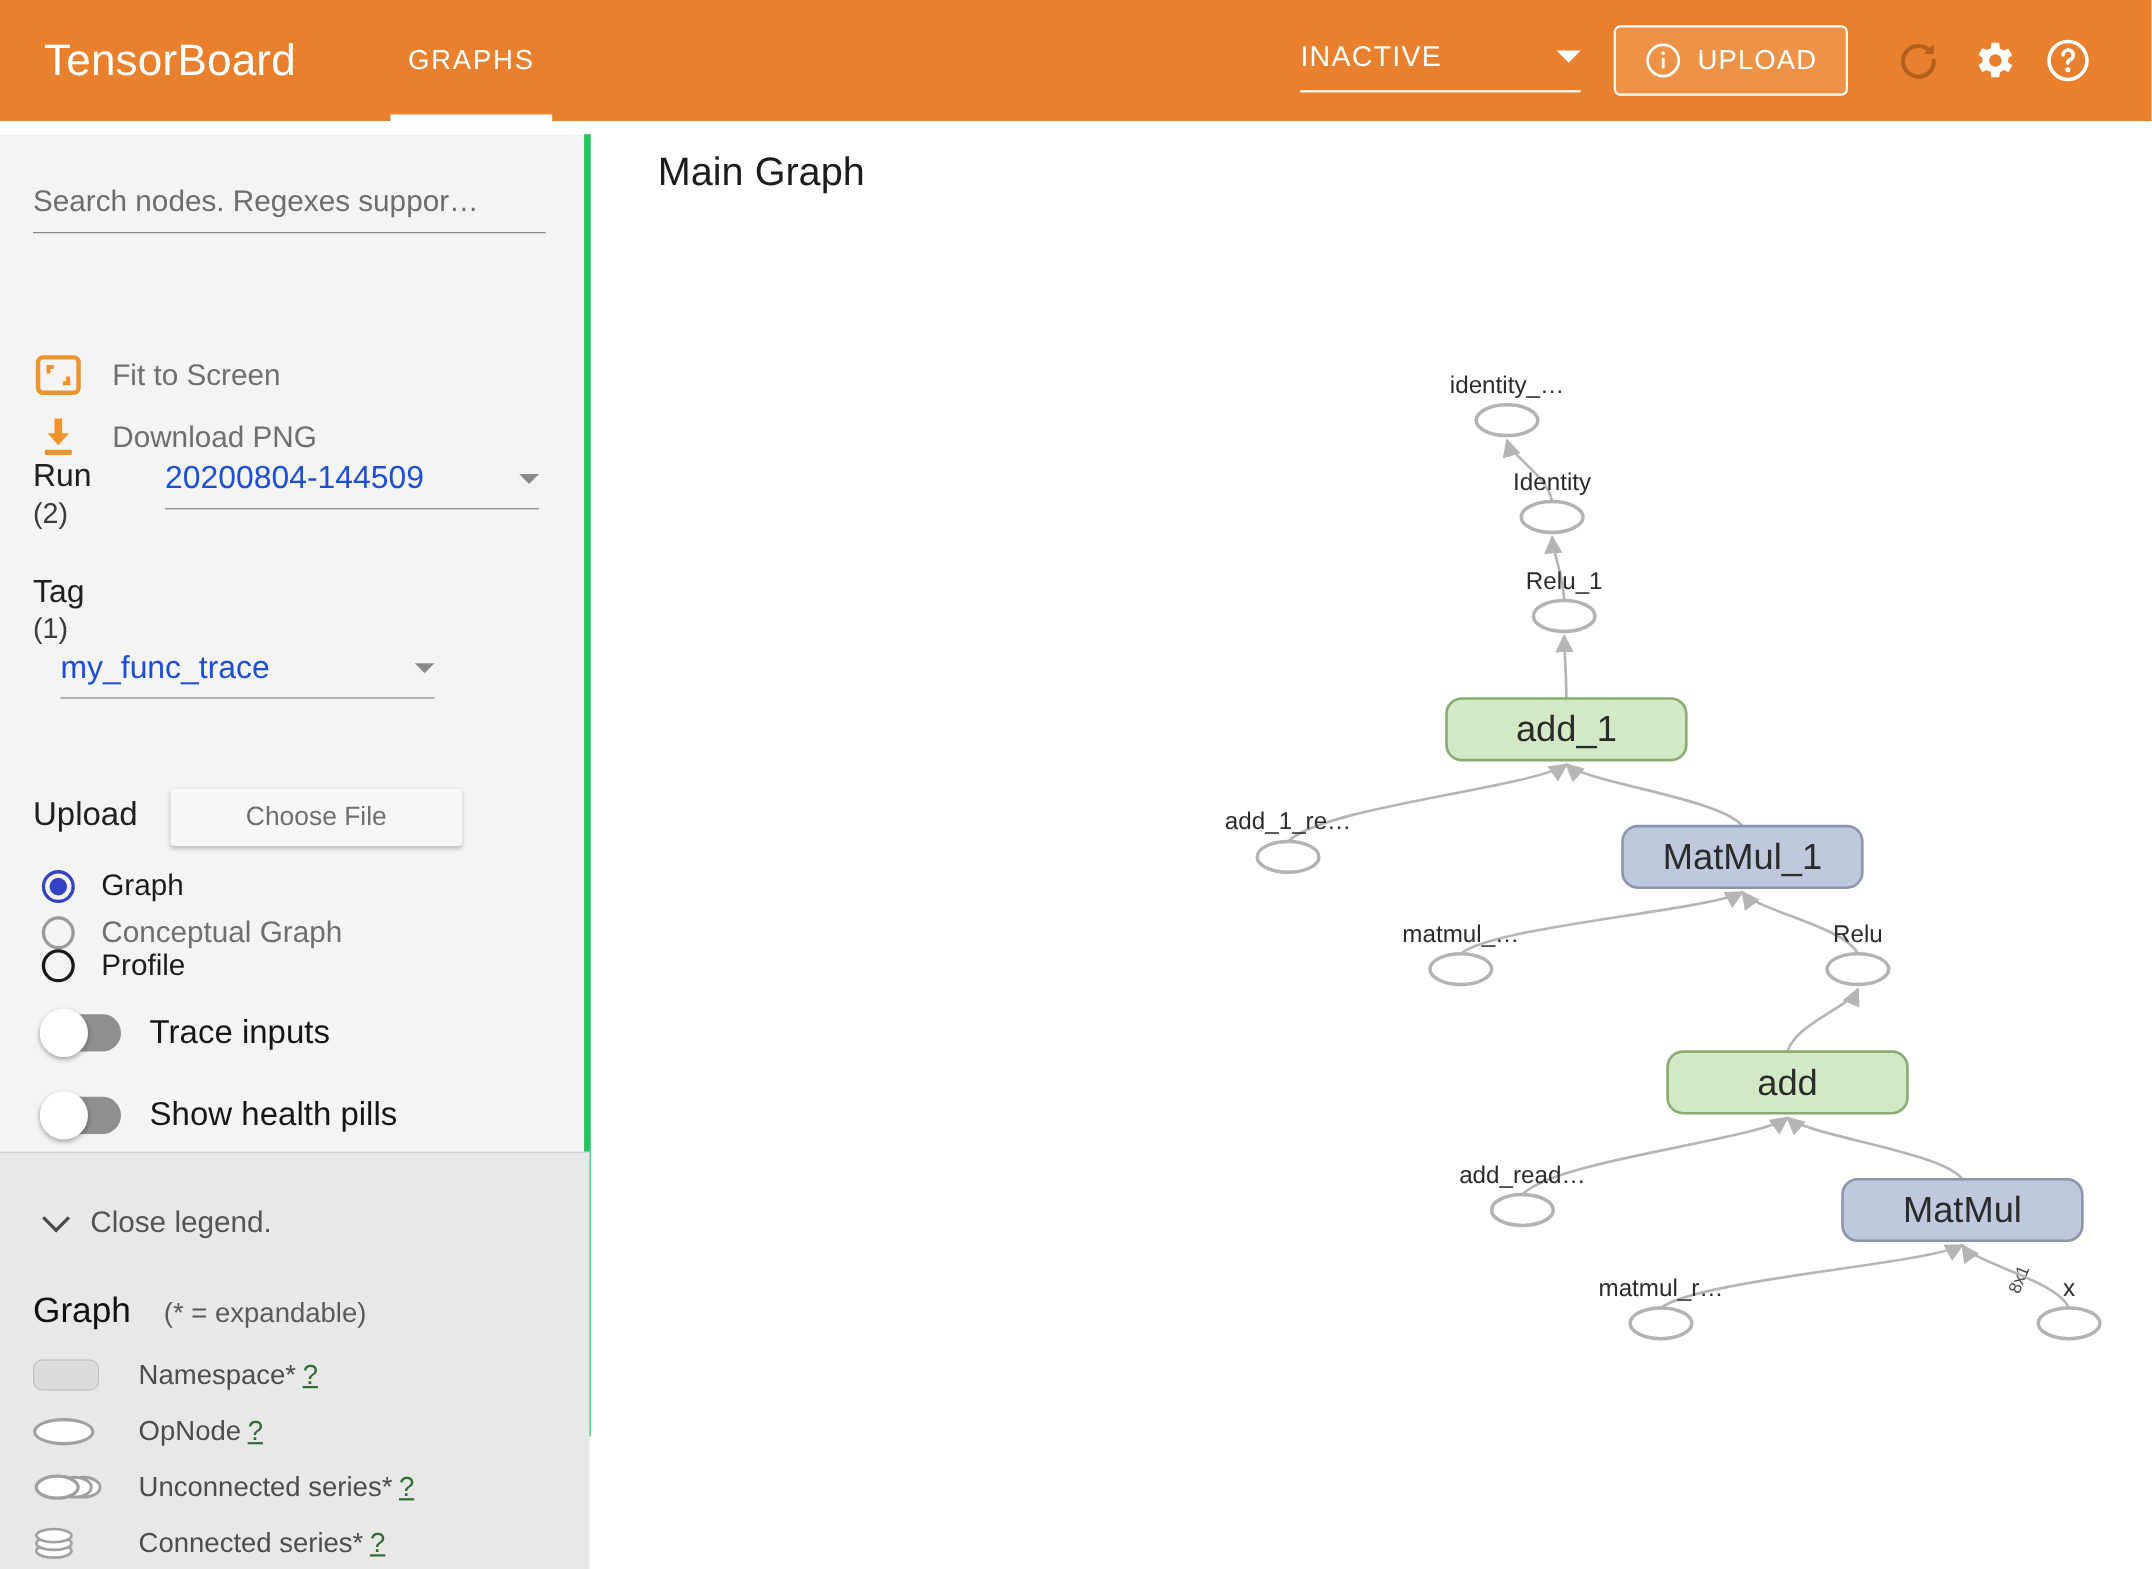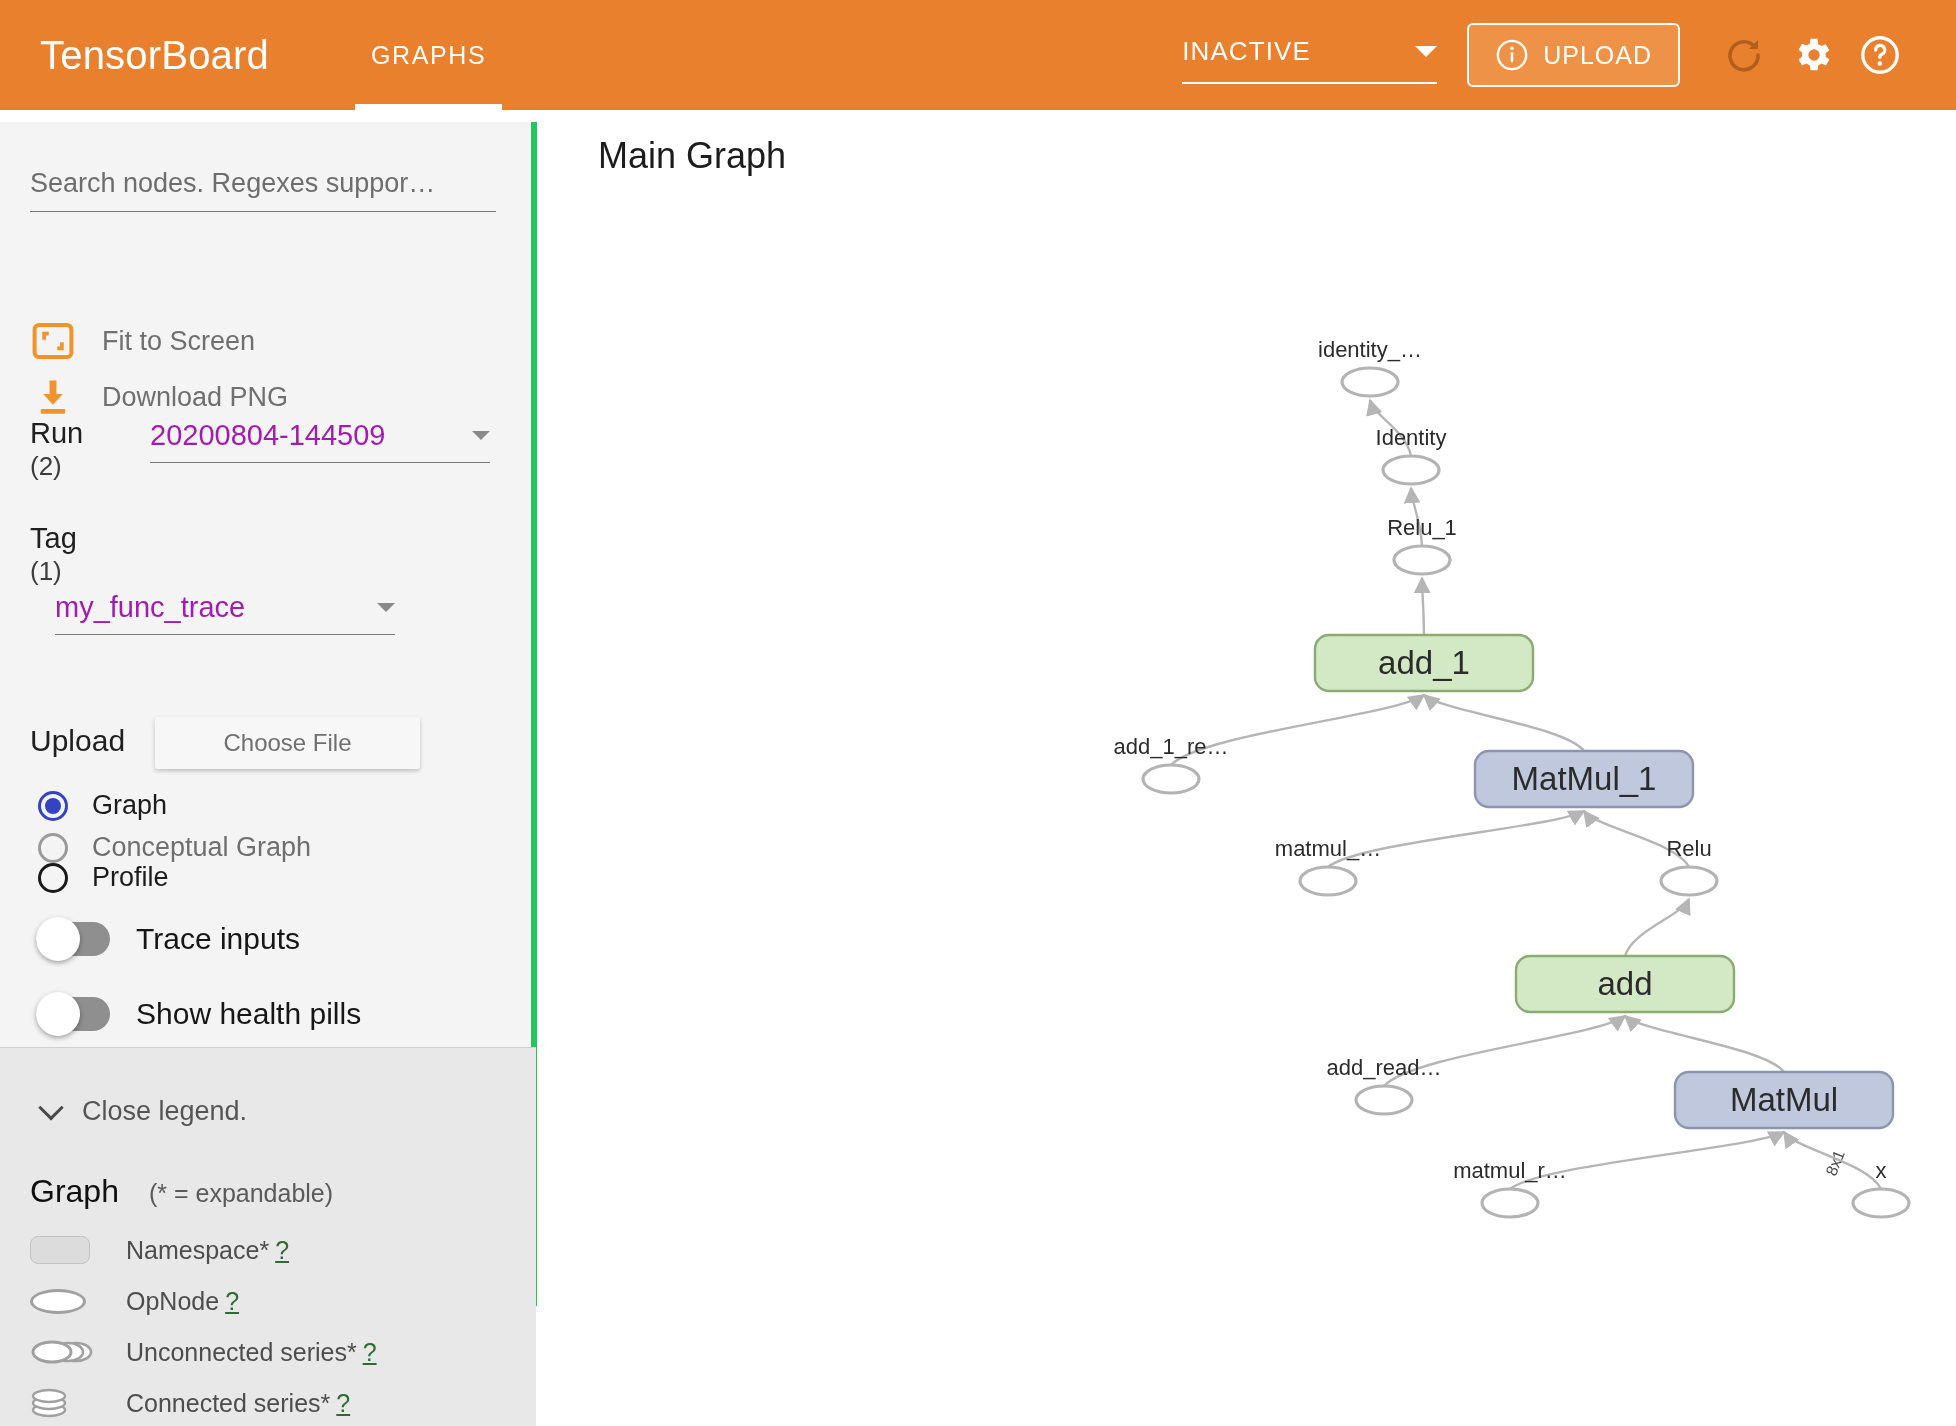--- a/index.html
+++ b/index.html
@@ -95,21 +95,21 @@
   .tool-label { font-size: 27px; color: #6f6f6f; white-space: nowrap; }
 
   .field-row { position: absolute; display: flex; align-items: flex-start; }
   .field-label { font-size: 29px; color: #202020; line-height: 1.25; }
   .field-sub { font-size: 26px; color: #3c3c3c; }
   .field-select {
     display: flex; align-items: center; justify-content: space-between;
     border-bottom: 1px solid #7a7a7a;
     padding-bottom: 10px; cursor: pointer;
   }
-  .field-value { font-size: 29px; color: #a21caf; white-space: nowrap; }
+  .field-value { font-size: 29px; color: #1d4ed8; white-space: nowrap; }
   .caret-sm {
     width: 0; height: 0;
     border-left: 9px solid transparent;
     border-right: 9px solid transparent;
     border-top: 9px solid #8a8a8a;
   }
 
   #choose-file-btn {
     position: absolute; left: 155px; top: 595px;
     width: 265px; height: 52px;

